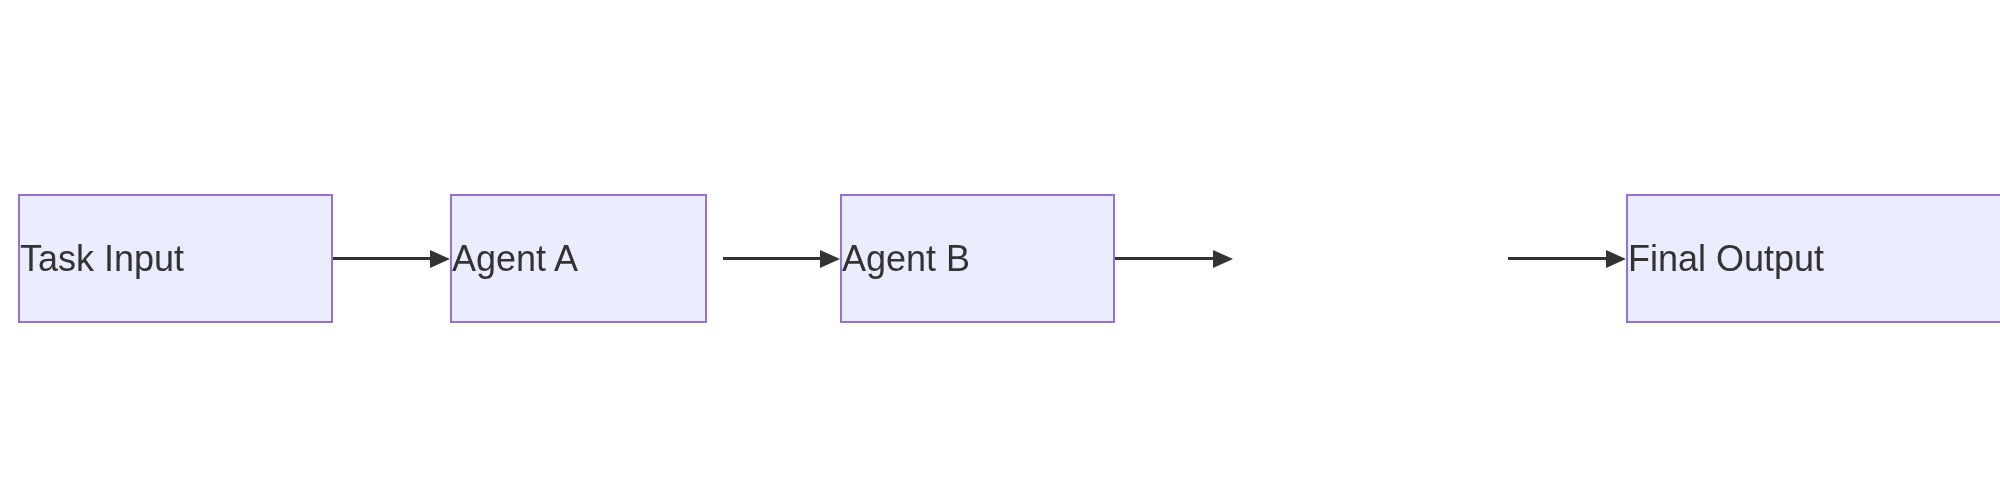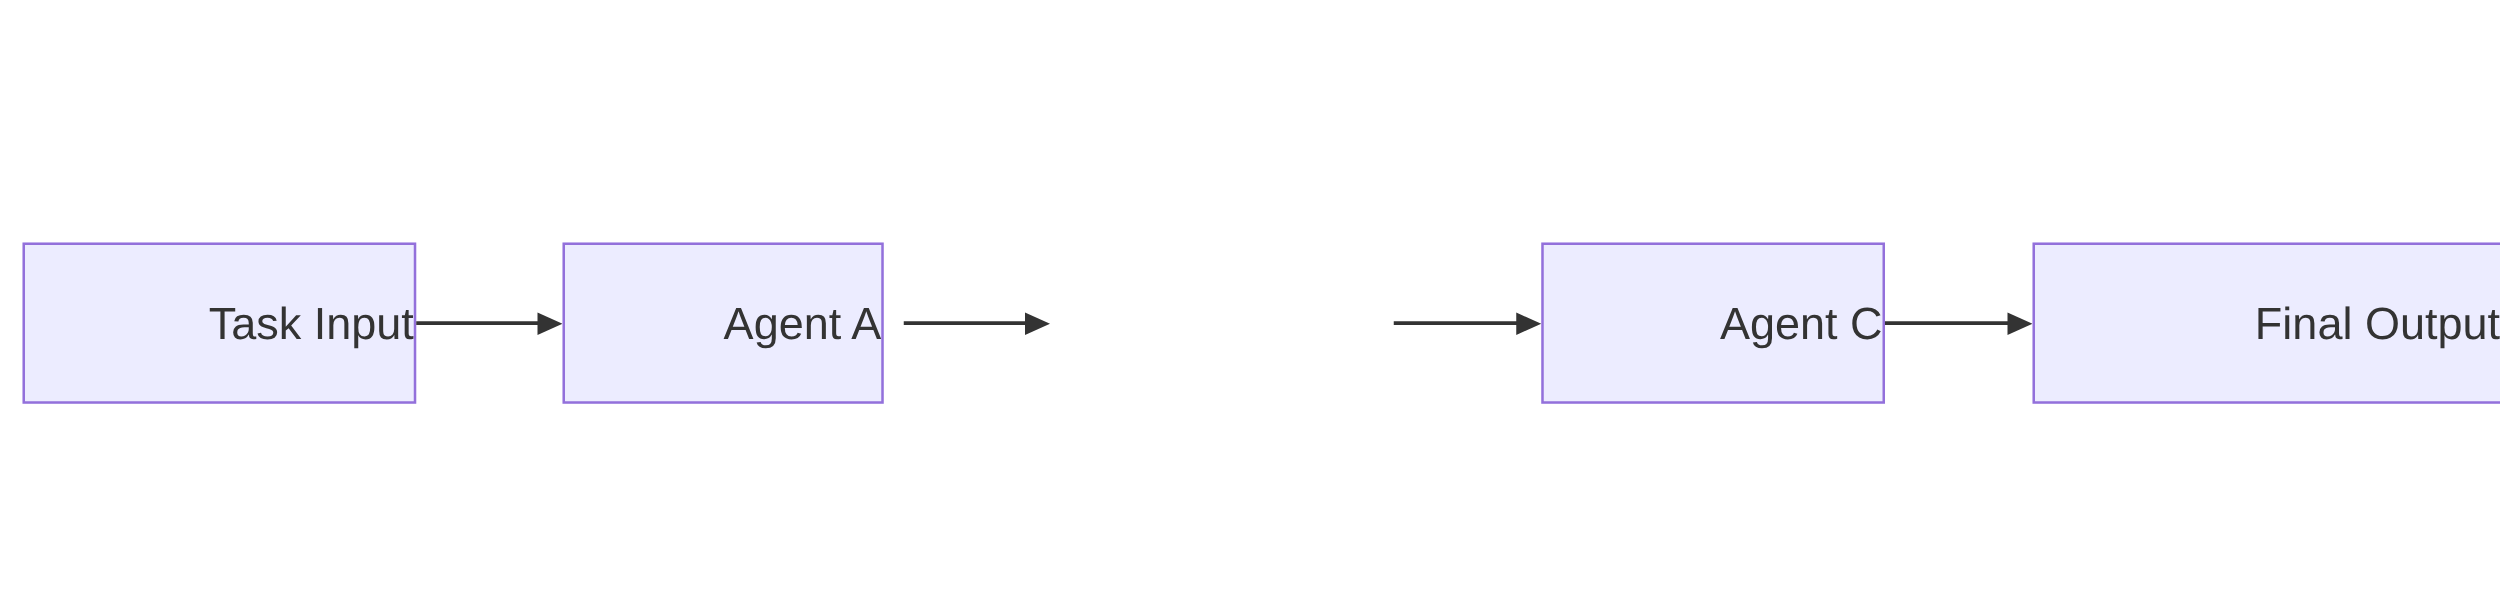--- a/index.html
+++ b/index.html
@@ -24,21 +24,21 @@
   }
   .node {
     position: absolute;
     top: 194px;
     height: 129px;
     box-sizing: border-box;
     background: var(--node-fill);
     border: 2px solid var(--node-border);
     display: flex;
     align-items: center;
-    justify-content: flex-end;
+    justify-content: flex-start;
   }
   .node-label {
     color: var(--text-color);
     font-size: 36px;
     line-height: 1;
     white-space: nowrap;
   }
   .node-1 { left: 18px;   width: 315px; }
   .node-2 { left: 450px;  width: 257px; }
   .node-3 { left: 840px;  width: 275px; }
@@ -89,29 +89,29 @@
 
   <div class="node node-2">
     <span class="node-label">Agent A</span>
   </div>
 
   <div class="arrow arrow-2">
     <div class="shaft"></div>
     <div class="head"></div>
   </div>
 
+  <div class="node node-3">
+    <span class="node-label">Agent B</span>
+  </div>
 
   <div class="arrow arrow-3">
     <div class="shaft"></div>
     <div class="head"></div>
   </div>
 
-  <div class="node node-4">
-    <span class="node-label">Agent C</span>
-  </div>
 
   <div class="arrow arrow-4">
     <div class="shaft"></div>
     <div class="head"></div>
   </div>
 
   <div class="node node-5">
     <span class="node-label">Final Output</span>
   </div>
 

